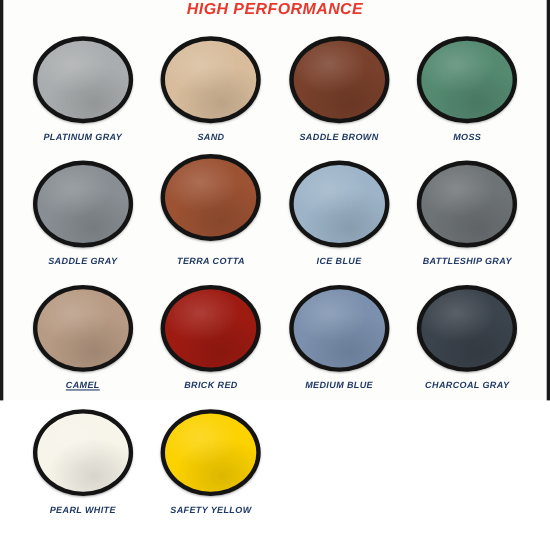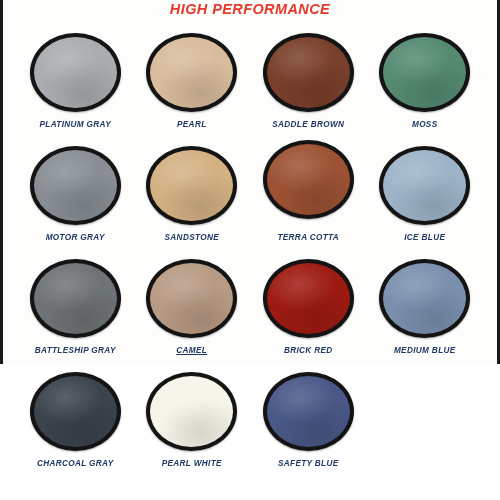--- a/index.html
+++ b/index.html
@@ -116,50 +116,44 @@
       <div class="swatch-wrap">
         <div class="swatch" style="background-color: rgb(170, 173, 175); border-color: rgb(20, 20, 20);"></div>
       </div>
       <div class="label" style="color: rgb(31, 56, 100);">PLATINUM GRAY</div>
     </div>
 
     <div class="cell">
       <div class="swatch-wrap">
         <div class="swatch" style="background-color: rgb(216, 188, 156); border-color: rgb(20, 20, 20);"></div>
       </div>
-      <div class="label" style="color: rgb(31, 56, 100);">PEARL</div>
+      <div class="label" style="color: rgb(31, 56, 100);">SAND</div>
     </div>
 
     <div class="cell">
       <div class="swatch-wrap">
         <div class="swatch" style="background-color: rgb(121, 64, 43); border-color: rgb(20, 20, 20);"></div>
       </div>
       <div class="label" style="color: rgb(31, 56, 100);">SADDLE BROWN</div>
     </div>
 
     <div class="cell">
       <div class="swatch-wrap">
         <div class="swatch" style="background-color: rgb(85, 138, 113); border-color: rgb(20, 20, 20);"></div>
       </div>
       <div class="label" style="color: rgb(31, 56, 100);">MOSS</div>
     </div>
 
     <div class="cell">
       <div class="swatch-wrap">
         <div class="swatch" style="background-color: rgb(136, 142, 147); border-color: rgb(20, 20, 20);"></div>
       </div>
-      <div class="label" style="color: rgb(31, 56, 100);">MOTOR GRAY</div>
-    </div>
-
-    <div class="cell">
-      <div class="swatch-wrap">
-        <div class="swatch" style="background-color: rgb(212, 177, 131); border-color: rgb(20, 20, 20);"></div>
-      </div>
-      <div class="label" style="color: rgb(31, 56, 100);">SANDSTONE</div>
-    </div>
+      <div class="label" style="color: rgb(31, 56, 100);">SADDLE GRAY</div>
+    </div>
+
 
     <div class="cell">
       <div class="swatch-wrap">
         <div class="swatch" style="background-color: rgb(156, 82, 51); border-color: rgb(20, 20, 20);"></div>
       </div>
       <div class="label" style="color: rgb(31, 56, 100); margin-top: 11px;">TERRA COTTA</div>
     </div>
 
     <div class="cell">
       <div class="swatch-wrap">
@@ -203,22 +197,22 @@
       <div class="label" style="color: rgb(31, 56, 100);">CHARCOAL GRAY</div>
     </div>
 
     <div class="cell">
       <div class="swatch-wrap">
         <div class="swatch" style="background-color: rgb(247, 244, 234); border-color: rgb(20, 20, 20);"></div>
       </div>
       <div class="label" style="color: rgb(31, 56, 100);">PEARL WHITE</div>
     </div>
 
-
-    <div class="cell">
-      <div class="swatch-wrap">
-        <div class="swatch" style="background-color: rgb(73, 88, 134); border-color: rgb(20, 20, 20);"></div>
-      </div>
-      <div class="label" style="color: rgb(31, 56, 100);">SAFETY BLUE</div>
-    </div>
+    <div class="cell">
+      <div class="swatch-wrap">
+        <div class="swatch" style="background-color: rgb(252, 210, 0); border-color: rgb(20, 20, 20);"></div>
+      </div>
+      <div class="label" style="color: rgb(31, 56, 100);">SAFETY YELLOW</div>
+    </div>
+
 
   </div>
 </div>
 
 </body></html>

